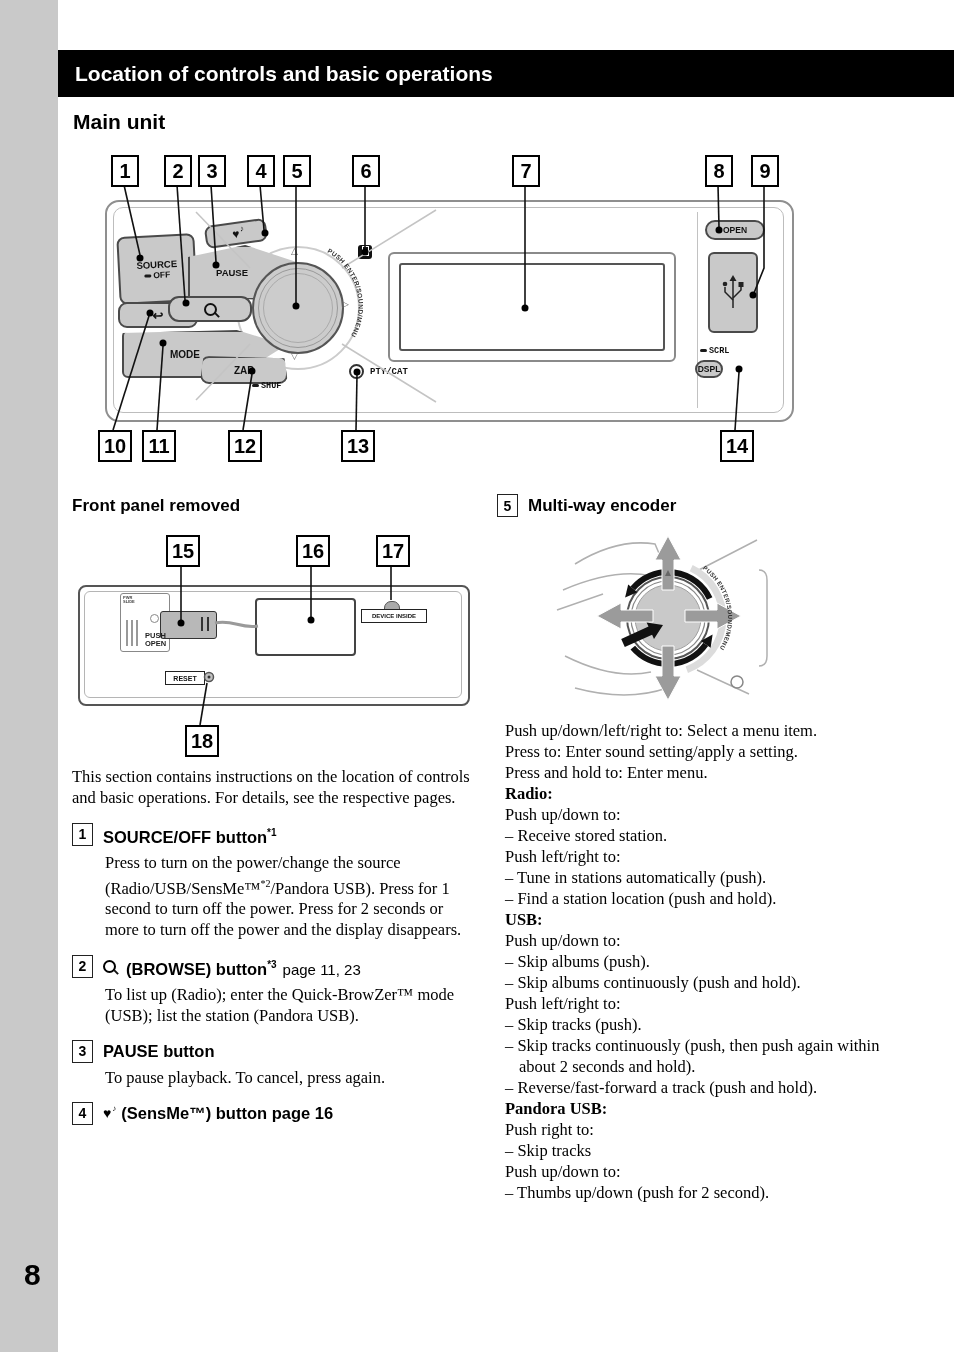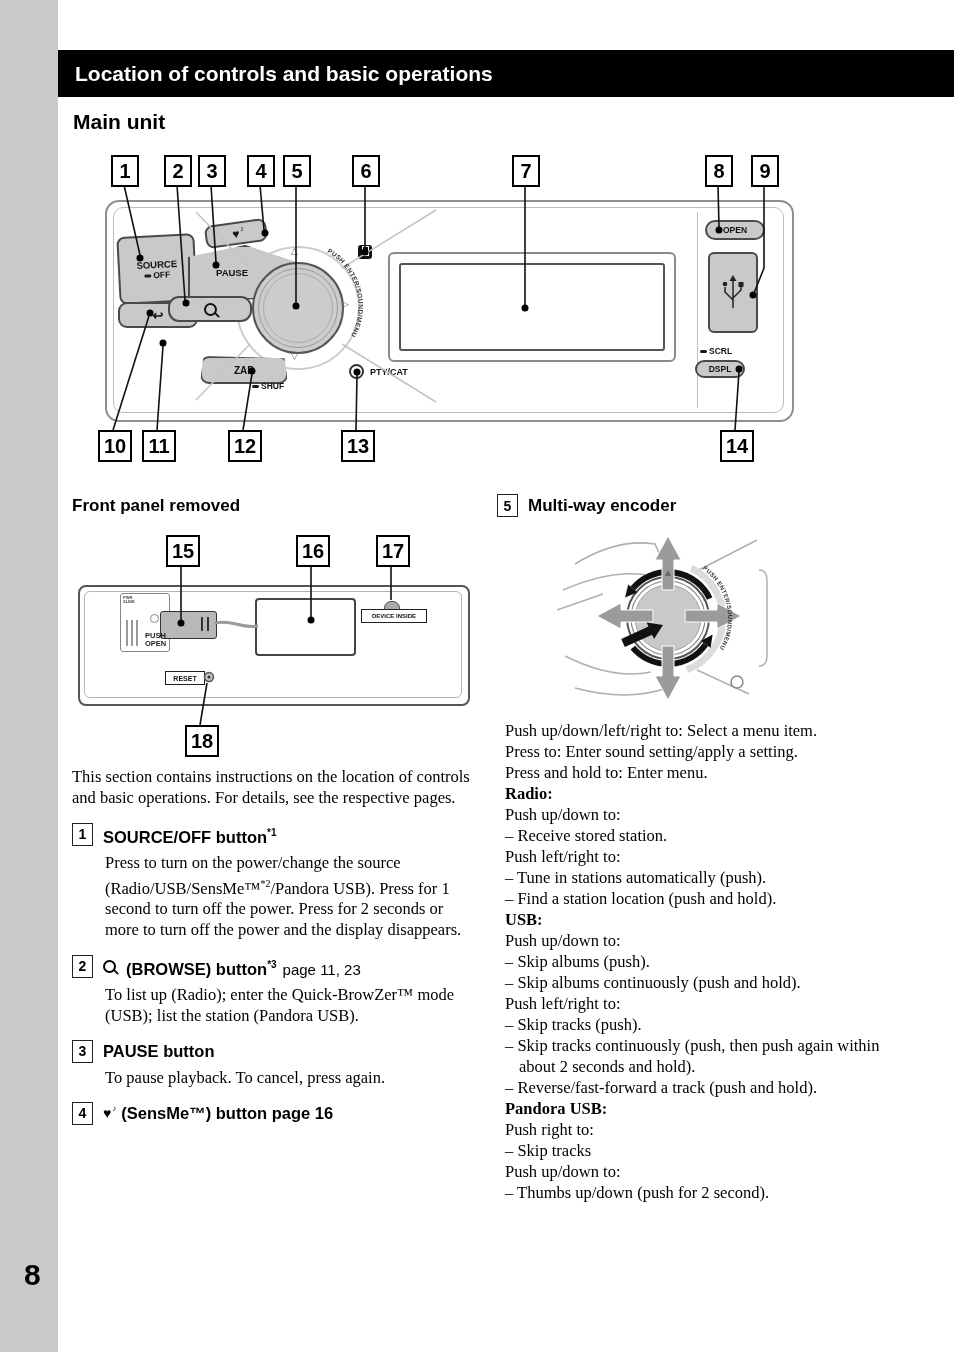--- a/index.html
+++ b/index.html
@@ -37,21 +37,21 @@
   .knob{position:absolute;left:252px;top:112px;width:88px;height:88px;border:2.5px solid #555;
         border-radius:50%;background:#ccc;}
   .knob-i1{position:absolute;left:4px;top:4px;right:4px;bottom:4px;border:1.5px solid #999;border-radius:50%;}
   .knob-i2{position:absolute;left:9px;top:9px;right:9px;bottom:9px;border:1px solid #aaa;border-radius:50%;}
   .tri{position:absolute;font-size:9px;color:#666;font-family:"DejaVu Sans",sans-serif;}
   .sensor{position:absolute;left:358px;top:95px;width:14px;height:14px;background:#111;border-radius:3px;}
   .sensor div{width:5px;height:8px;border:1.5px solid #fff;margin:1px auto;}
   .disp{position:absolute;left:388px;top:102px;width:284px;height:106px;border:2px solid #8a8a8a;border-radius:6px;}
   .disp-in{position:absolute;left:9px;top:9px;right:9px;bottom:9px;border:2px solid #555;border-radius:3px;background:#fff;}
   .vsep{position:absolute;left:697px;top:62px;height:196px;border-left:1.5px solid #c2c2c2;}
-  .smlbl{position:absolute;font-family:Liberation Sans, sans-serif;font-weight:bold;font-size:8.5px;color:#111;}
+  .smlbl{position:absolute;font-family:Liberation Mono, monospace;font-weight:bold;font-size:8.5px;color:#111;}
   .ptydot{position:absolute;left:349px;top:214px;width:15px;height:15px;border:2px solid #333;border-radius:50%;box-sizing:border-box;}
   .ptydot div{width:5px;height:5px;background:#222;border-radius:50%;margin:2.5px auto;}
   .mag{width:9px;height:9px;border:2px solid #111;border-radius:50%;position:relative;display:inline-block;}
   .mag:after{content:"";position:absolute;width:6px;height:2px;background:#111;transform:rotate(45deg);right:-5px;bottom:-2px;}
   .sensheart{position:relative;font-size:12px;line-height:10px;}
   .sensheart .nt{position:absolute;font-size:8px;right:-5px;top:-4px;}
 
   svg.ovl{position:absolute;left:0;top:0;}
 
   
@@ -104,20 +104,23 @@
     <div class="face-in"></div>
     <div class="ring"></div>
 
     <div class="btn" style="left:118px;top:85px;width:78px;height:68px;border-radius:8px;flex-direction:column;font-size:9.5px;transform:rotate(-3deg);">
       <span>SOURCE</span>
       <span style="font-size:8.5px;"><span class="pill"></span><span>OFF</span></span>
     </div>
     <div class="btn" style="left:118px;top:152px;width:80px;height:26px;border-radius:9px;font-size:13px;">
       <span>↩</span>
     </div>
+    <div class="btn" style="left:122px;top:180px;width:164px;height:48px;border-radius:6px;font-size:10px;justify-content:flex-start;padding-left:46px;clip-path:polygon(0 6%,70% 0,100% 32%,68% 100%,0 100%);">
+      <span>MODE</span>
+    </div>
     <div class="btn" style="left:188px;top:95px;width:110px;height:55px;font-size:9.5px;justify-content:flex-start;padding-left:26px;clip-path:polygon(0 22%,52% 0,100% 32%,76% 100%,0 94%);">
       <span>PAUSE</span>
     </div>
     <div class="btn" style="left:205px;top:72px;width:62px;height:23px;border-radius:8px;transform:rotate(-8deg);">
       <span class="sensheart">♥<span class="nt">♪</span></span>
     </div>
     <div class="btn" style="left:168px;top:146px;width:84px;height:26px;border-radius:11px;">
       <span class="mag"></span>
     </div>
     <div class="btn" style="left:200px;top:206px;width:88px;height:28px;border-radius:9px;font-size:10px;clip-path:polygon(4% 0,96% 8%,100% 100%,0 100%);">
@@ -145,21 +148,21 @@
     <div class="vsep"></div>
 
     <div class="btn" style="left:705px;top:70px;width:60px;height:20px;border-radius:10px;font-size:8.5px;">
       <span>OPEN</span>
     </div>
     <div class="btn" style="left:708px;top:102px;width:50px;height:81px;border-radius:6px;">
     </div>
     <div class="smlbl" style="left:700px;top:196px;">
       <span class="pill"></span><span>SCRL</span>
     </div>
-    <div class="btn" style="left:695px;top:210px;width:50px;height:18px;border-radius:9px;font-size:8.5px;">
+    <div class="btn" style="left:695px;top:210px;width:28px;height:18px;border-radius:9px;font-size:8.5px;">
       <span>DSPL</span>
     </div>
 
     <div class="ptydot">
         <div></div>
       </div>
     <div class="smlbl" style="left:370px;top:217px;font-size:9px;">
       <span>PTY/CAT</span>
     </div>
 

